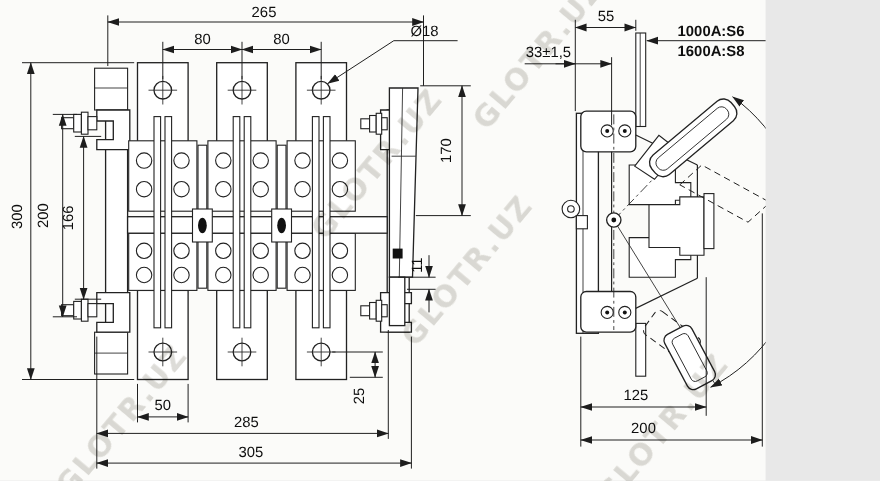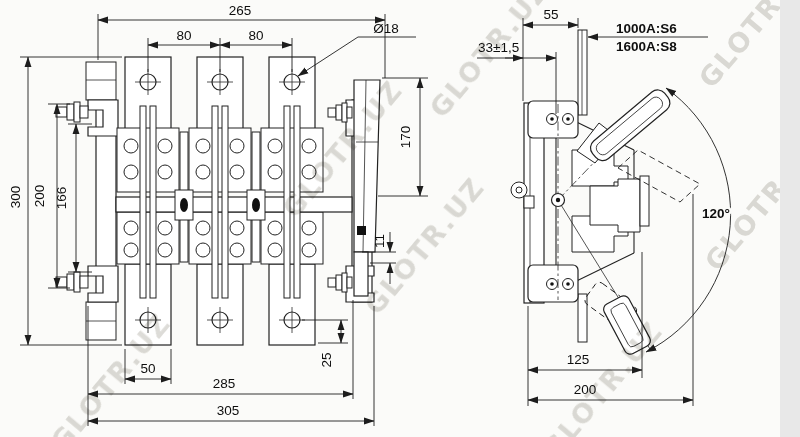--- a/index.html
+++ b/index.html
@@ -1,16 +1,16 @@
 <!DOCTYPE html>
 <html><head>
 <meta charset="utf-8">
 <style>
   html,body{margin:0;padding:0;background:#e8e8e8;}
-  .stage{width:780px;height:437px;position:relative;background:#fbfbf9;overflow:hidden;
+  .stage{width:696px;height:437px;position:relative;background:#fbfbf9;overflow:hidden;
          font-family:"Liberation Sans",sans-serif;}
   svg{display:block}
   .o  {fill:#fff;stroke:#222;stroke-width:1.2;stroke-linejoin:miter}
   .o2 {fill:#fff;stroke:#222;stroke-width:1}
   .l  {fill:none;stroke:#222;stroke-width:1.1}
   .t  {fill:none;stroke:#2a2a2a;stroke-width:.8}
   .d  {fill:none;stroke:#1d1d1d;stroke-width:.9}
   .blk{fill:#111;stroke:none}
   .dd {stroke-dasharray:9 3 2.5 3}
   .ph {stroke-dasharray:6 4}

